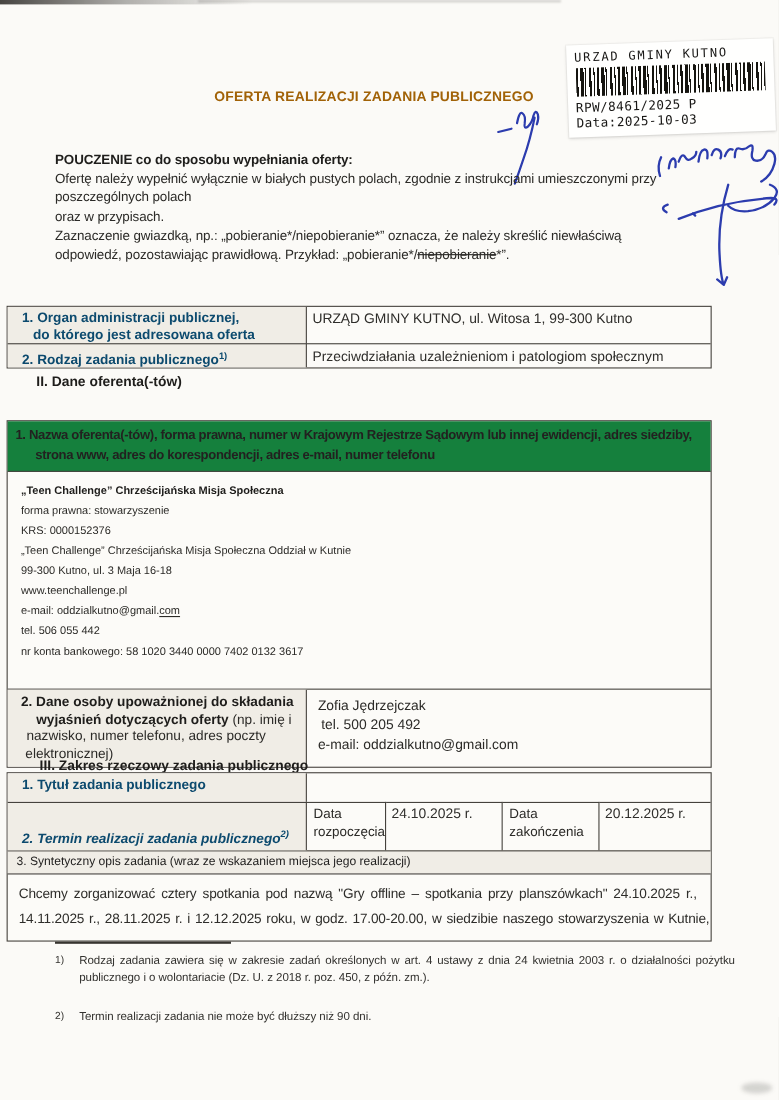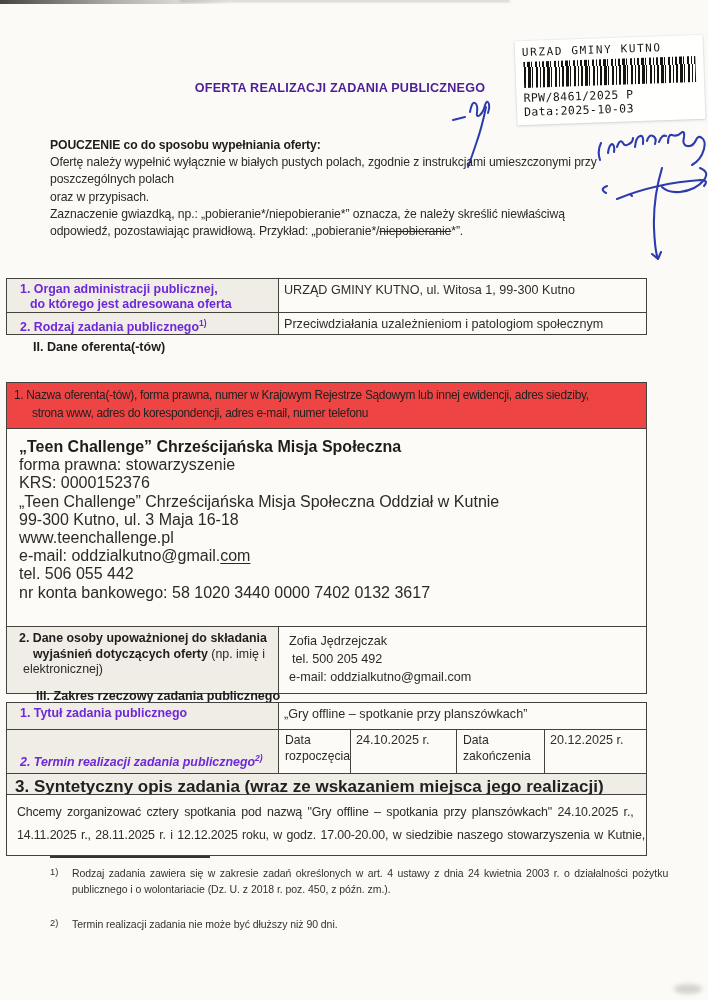--- a/index.html
+++ b/index.html
@@ -8,21 +8,21 @@
   .abs{position:absolute;}
   .nowrap{white-space:nowrap;}
   .b{font-weight:bold;color:#1e1d1b;}
 
   
   .edge-top{left:0;top:0;width:230px;height:4px;background:linear-gradient(90deg,rgba(38,36,33,.85),rgba(38,36,33,.35) 50%,rgba(38,36,33,0));filter:blur(.7px);}
   .edge-top2{left:180px;top:0;width:330px;height:2px;background:rgba(70,68,64,.25);filter:blur(1px);}
   .smudge-br{left:674px;top:984px;width:28px;height:10px;background:rgba(60,58,54,.20);border-radius:50%;filter:blur(2px);}
 
   
-  .title{left:0;top:81px;width:680px;text-align:center;font-size:12.6px;font-weight:bold;letter-spacing:.2px;color:#4c1d95;}
+  .title{left:0;top:81px;width:680px;text-align:center;font-size:12.6px;font-weight:bold;letter-spacing:.2px;color:#a16207;}
 
   
   .stamp{left:516px;top:38px;width:188px;background:#fffffe;box-shadow:0 1px 3px rgba(0,0,0,.14),0 0 0 1px rgba(0,0,0,.03);transform:rotate(-2deg);padding:5px 4px 6px 7px;box-sizing:border-box;font-family:"DejaVu Sans Mono",monospace;color:#181715;}
   .stamp-office{font-size:11px;letter-spacing:1.6px;white-space:nowrap;}
   .barcode{width:172px;height:26px;margin:3px 0 4px 1px;background:repeating-linear-gradient(90deg,#15140f 0 2px,transparent 2px 4px,#15140f 4px 7px,transparent 7px 8px,#15140f 8px 9px,transparent 9px 12px,#15140f 12px 14px,transparent 14px 16px,#15140f 16px 17px,transparent 17px 19px);}
   .stamp-ref,.stamp-date{font-size:11.5px;letter-spacing:.4px;white-space:nowrap;line-height:13.5px;}
 
   
   .pouczenie{left:50px;top:137px;width:580px;font-size:12.2px;line-height:17.2px;letter-spacing:-.1px;}
   .strike{text-decoration:line-through;text-decoration-thickness:1.4px;}
@@ -30,39 +30,39 @@
   
   .sec-h{font-size:12.6px;font-weight:bold;color:#1e1d1b;white-space:nowrap;}
 
   
   .tbl{left:6px;width:641px;border:1.6px solid #45423d;box-sizing:border-box;background:#fcfbf8;}
   .row{display:grid;}
   .cell{box-sizing:border-box;overflow:hidden;}
   .lblbg{background:#f0ede6;}
   .br{border-right:1.5px solid #45423d;}
   .bt{border-top:1.5px solid #45423d;}
-  .lbl{font-weight:bold;font-size:12.4px;line-height:15.4px;color:#6d28d9;padding:3px 4px 0 13px;}
+  .lbl{font-weight:bold;font-size:12.4px;line-height:15.4px;color:#0c4a6e;padding:3px 4px 0 13px;}
   .lbl .ind{padding-left:10px;}
   .val{font-size:12.6px;color:#2e2d2a;padding:4px 4px 0 5px;}
 
   
-  .t2-header{background:#ef4444;border-bottom:1.5px solid #45423d;padding:4px 6px 6px 7px;font-weight:normal;font-size:11.9px;letter-spacing:-.3px;line-height:17.5px;color:#222120;}
+  .t2-header{background:#15803d;border-bottom:1.5px solid #45423d;padding:4px 6px 6px 7px;font-weight:bold;font-size:11.9px;letter-spacing:-.3px;line-height:17.5px;color:#222120;}
   .t2-header .ind{padding-left:18px;}
-  .t2-body{height:197px;padding:9px 8px 0 12px;font-size:16px;line-height:18.2px;box-sizing:border-box;}
+  .t2-body{height:197px;padding:9px 8px 0 12px;font-size:10px;line-height:18.2px;box-sizing:border-box;}
   .uln{text-decoration:underline;text-underline-offset:2px;}
   .t2-contact{grid-template-columns:272px 1fr;min-height:66px;}
   .contact-lbl{font-size:12.4px;line-height:15.6px;padding:4px 4px 4px 12px;}
   .contact-lbl .nrm{font-weight:normal;color:#2b2a27;}
   .contact-val{font-size:12.6px;line-height:18px;padding:5px 0 4px 10px;}
 
   
   .t3-r1{grid-template-columns:272px 1fr;height:26px;}
   .t3-r2{grid-template-columns:272px 72px 106px 88px 1fr;height:44px;}
   .t3-r2 .small{font-size:12.2px;line-height:15.5px;padding:3px 2px 0 6px;}
-  .t3-hdr{background:#f0ede6;font-weight:bold;font-size:17px;color:#222120;padding:3px 4px 2px 8px;height:21px;box-sizing:border-box;white-space:nowrap;}
+  .t3-hdr{background:#f0ede6;font-weight:normal;font-size:11px;color:#222120;padding:3px 4px 2px 8px;height:21px;box-sizing:border-box;white-space:nowrap;}
   .t3-desc{padding:6px 10px 9px 10px;font-size:12.4px;line-height:22.6px;color:#2e2d2a;}
   .jline{white-space:nowrap;letter-spacing:-.15px;word-spacing:1.1px;}
 
   
   .fn-rule{left:50px;top:856px;width:160px;height:1.8px;background:#36342f;}
   .footnotes{left:50px;top:866px;width:604px;}
   .fn{display:grid;grid-template-columns:22px 1fr;color:#33322f;}
   .fn + .fn{margin-top:19px;}
   .fn-marker{font-size:9.3px;padding-top:1px;}
   .fn-text{font-size:10.5px;line-height:15.8px;letter-spacing:-.05px;}
@@ -148,36 +148,36 @@
       <div class="nowrap">99-300 Kutno, ul. 3 Maja 16-18</div>
       <div class="nowrap">www.teenchallenge.pl</div>
       <div class="nowrap"><span>e-mail: oddzialkutno@gmail.</span><span class="uln">com</span></div>
       <div class="nowrap">tel. 506 055 442</div>
       <div class="nowrap">nr konta bankowego: 58 1020 3440 0000 7402 0132 3617</div>
     </div>
     <div class="row t2-contact bt">
       <div class="cell lblbg br contact-lbl">
         <div class="b nowrap">2. Dane osoby upoważnionej do składania</div>
         <div class="nowrap" style="padding-left:5px;text-align:center;"><span class="b">wyjaśnień dotyczących oferty </span><span class="nrm">(np. imię i</span></div>
+        <div class="nowrap nrm" style="padding-left:5px;">nazwisko, numer telefonu, adres poczty</div>
         <div class="nowrap nrm" style="padding-left:4px;">elektronicznej)</div>
       </div>
       <div class="cell contact-val">
         <div class="nowrap">Zofia Jędrzejczak</div>
         <div class="nowrap" style="padding-left:3px;">tel. 500 205 492</div>
         <div class="nowrap">e-mail: oddzialkutno@gmail.com</div>
       </div>
     </div>
   </div>
 
   <div class="abs sec-h" style="left:36px;top:689px;">III. Zakres rzeczowy zadania publicznego</div>
 
   <div class="abs tbl" style="top:702px;">
     <div class="row t3-r1">
       <div class="cell lblbg br lbl nowrap">1. Tytuł zadania publicznego</div>
-      <div class="cell val nowrap">„Gry offline – spotkanie przy planszówkach”</div>
     </div>
     <div class="row t3-r2">
       <div class="cell lblbg br bt lbl nowrap" style="padding-top:21px;font-style:italic;"><span>2. Termin realizacji zadania publicznego</span><sup style="font-size:8.5px;">2)</sup></div>
       <div class="cell br bt small">Data rozpoczęcia</div>
       <div class="cell br bt val nowrap" style="padding-top:3px;">24.10.2025 r.</div>
       <div class="cell br bt small">Data zakończenia</div>
       <div class="cell bt val nowrap" style="padding-top:3px;">20.12.2025 r.</div>
     </div>
     <div class="cell t3-hdr bt">3. Syntetyczny opis zadania (wraz ze wskazaniem miejsca jego realizacji)</div>
     <div class="cell t3-desc bt">

